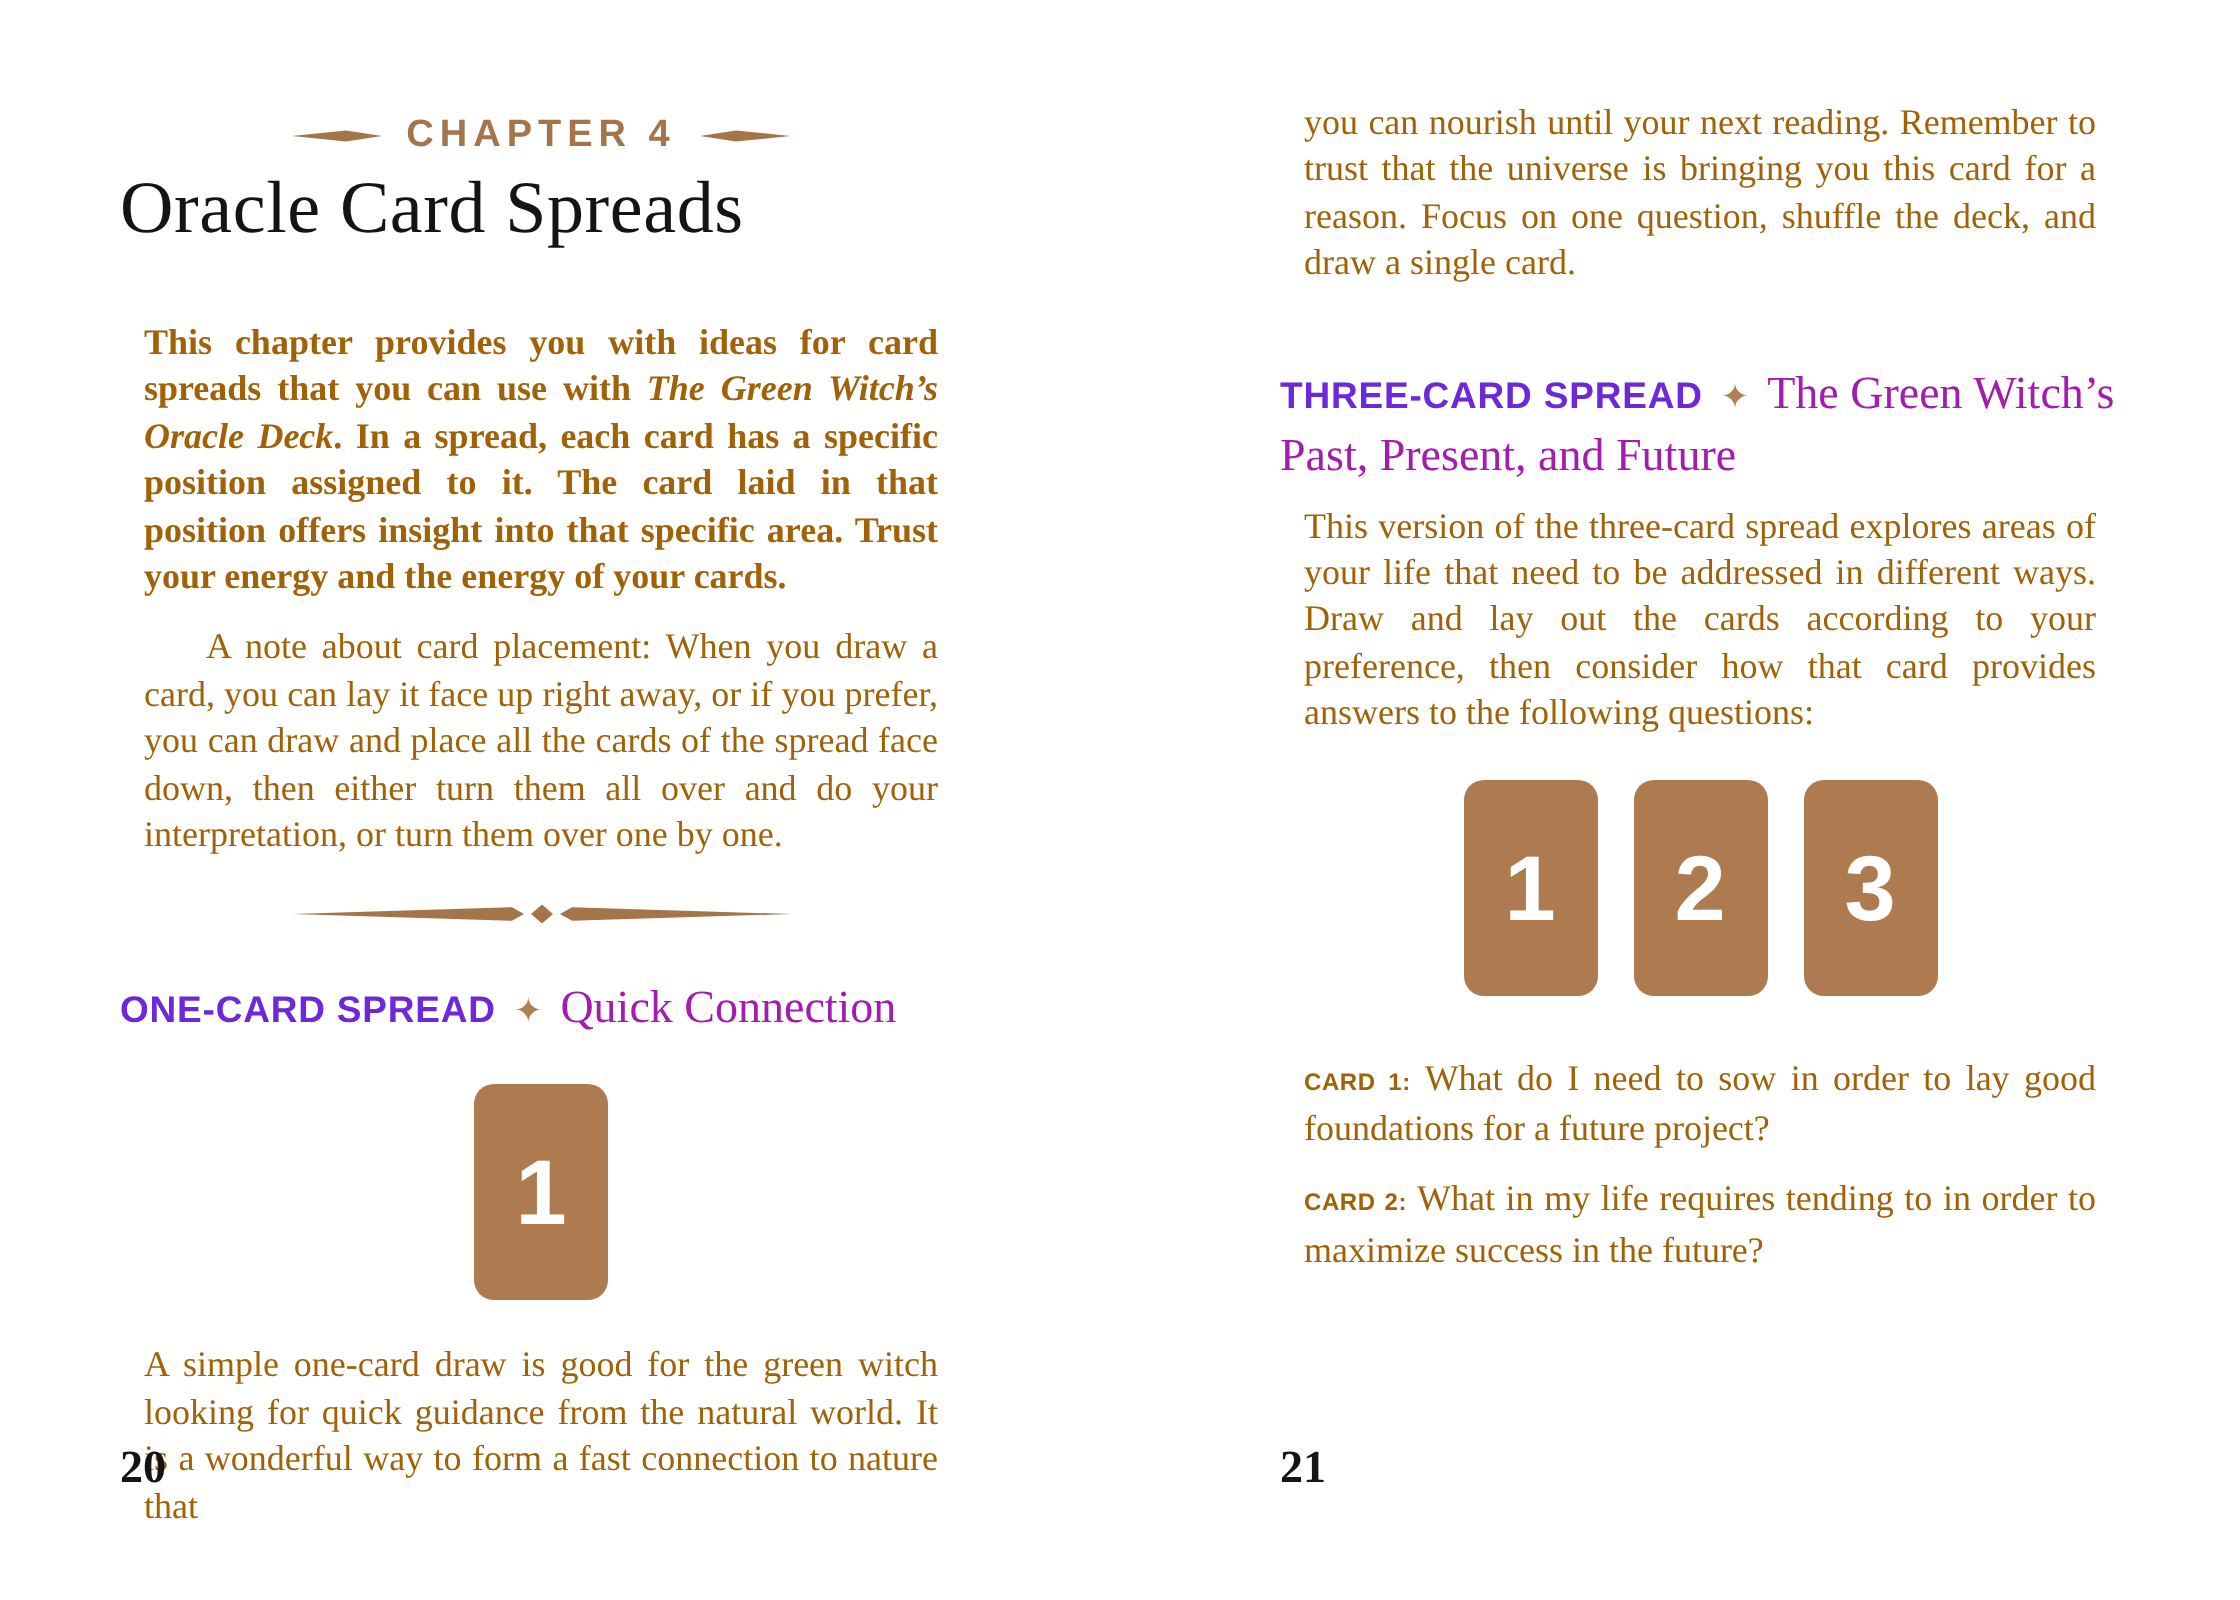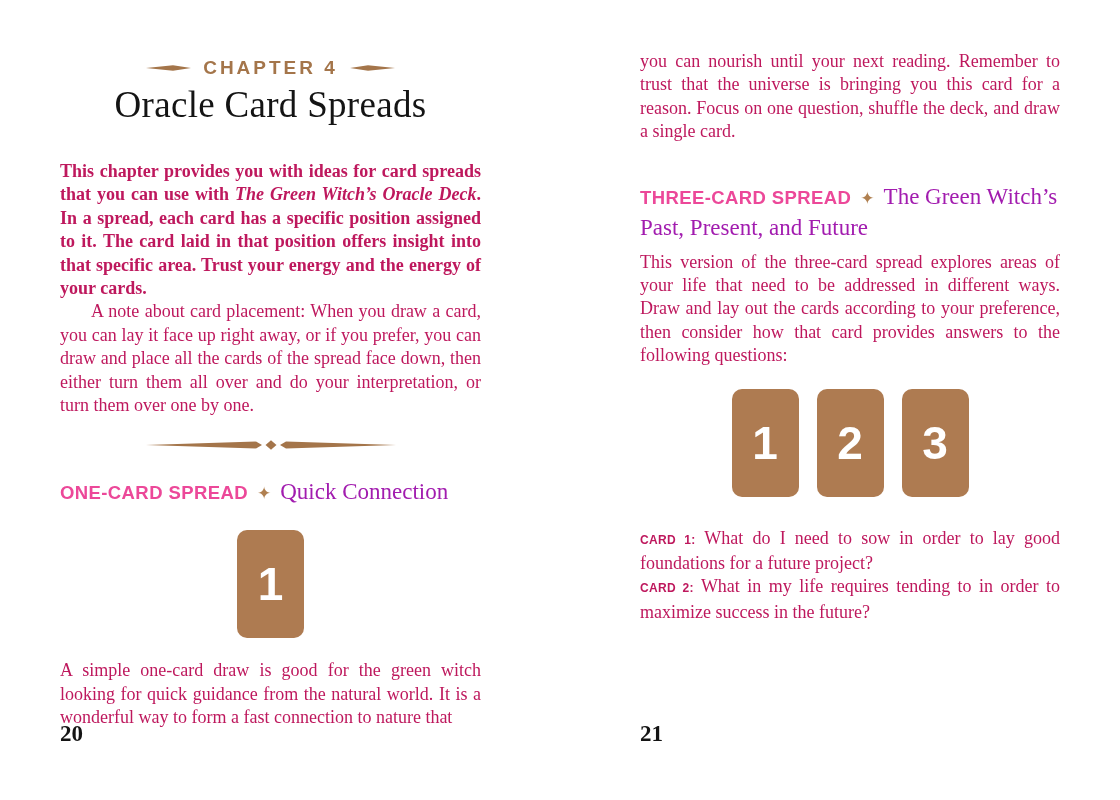--- a/index.html
+++ b/index.html
@@ -28,36 +28,35 @@
     letter-spacing: 3px;
     color: #a4754a;
     white-space: nowrap;
   }
   .orn { width: 46px; height: 12px; flex: 0 0 auto; }
   .orn path { fill: #a4754a; }
   .orn-right { transform: scaleX(-1); }
 
   .title {
     margin: 5px 0 0 0;
-    text-align: center;
     font-family: "Liberation Serif", serif;
     font-weight: normal;
     font-size: 37px;
     letter-spacing: 0.3px;
     color: #141414;
     line-height: 42px;
   }
 
   
   .body {
-    margin: 0;
+    margin: 12px;
     font-size: 18px;
     line-height: 23.4px;
     text-align: justify;
-    color: #be185d;
+    color: #a16207;
   }
   .para-first-left { margin-top: 34px; font-weight: bold; }
   .indent { text-indent: 31px; }
   .para-onecard { margin-top: 21px; }
 
   
   .divider {
     display: block;
     margin: 21px auto 0 auto;
     width: 250px; height: 14px;
@@ -68,21 +67,21 @@
   .section {
     margin: 25px 0 0 0;
     font-weight: normal;
     line-height: 29px;
   }
   .section .label {
     font-family: "Liberation Sans", sans-serif;
     font-weight: bold;
     font-size: 18.5px;
     letter-spacing: 0.4px;
-    color: #ec4899;
+    color: #6d28d9;
   }
   .sparkle {
     color: #b08050;
     font-size: 17px;
     padding: 0 3px;
   }
   .sec-serif {
     font-family: "Liberation Serif", serif;
     font-size: 23px;
     color: #a21caf;

